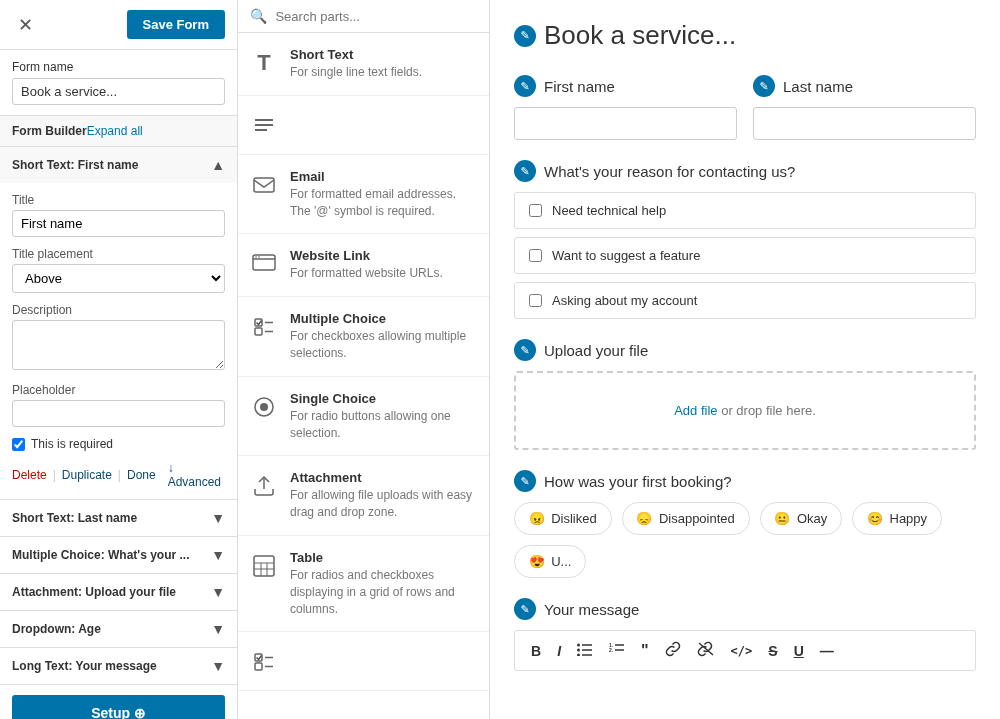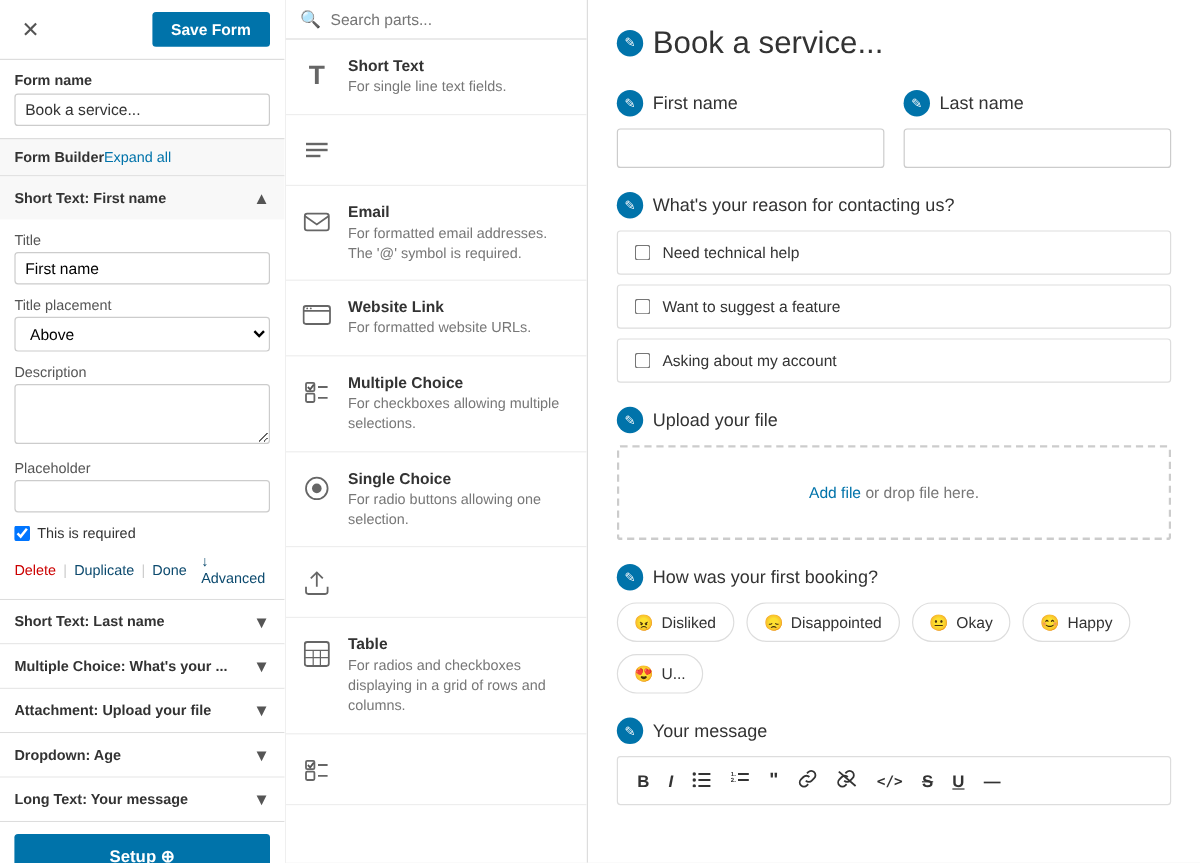--- a/index.html
+++ b/index.html
@@ -41,21 +41,21 @@
       padding: 7px 16px;
       font-size: 13px;
       font-weight: 600;
       cursor: pointer;
     }
 
     .left-section { padding: 10px 12px; }
 
     .left-section label {
       display: block;
-      font-weight: 700;
+      font-weight: 400;
       font-size: 12px;
       color: #333;
       margin-bottom: 4px;
     }
 
     #form-name-input {
       width: 100%;
       border: 1px solid #ccc;
       border-radius: 3px;
       padding: 5px 8px;
@@ -577,20 +577,24 @@
     </div>
   </div>
 
   <div class="part-item">
     <div class="part-icon">
       <svg width="24" height="24" viewBox="0 0 24 24">
           <path d="M21 15v4a2 2 0 0 1-2 2H5a2 2 0 0 1-2-2v-4" stroke="#666" stroke-width="1.5" fill="none"></path>
           <polyline points="17 8 12 3 7 8" stroke="#666" stroke-width="1.5" fill="none"></polyline>
           <line x1="12" y1="3" x2="12" y2="15" stroke="#666" stroke-width="1.5"></line>
         </svg>
+    </div>
+    <div class="part-info">
+      <div class="part-name">Attachment</div>
+      <div class="part-desc">For allowing file uploads with easy drag and drop zone.</div>
     </div>
   </div>
 
   <div class="part-item">
     <div class="part-icon">
       <svg width="22" height="22" viewBox="0 0 22 22">
           <rect x="1" y="1" width="20" height="20" rx="2" fill="none" stroke="#666" stroke-width="1.5"></rect>
           <line x1="1" y1="8" x2="21" y2="8" stroke="#666" stroke-width="1"></line>
           <line x1="1" y1="14" x2="21" y2="14" stroke="#666" stroke-width="1"></line>
           <line x1="8" y1="8" x2="8" y2="21" stroke="#666" stroke-width="1"></line>

